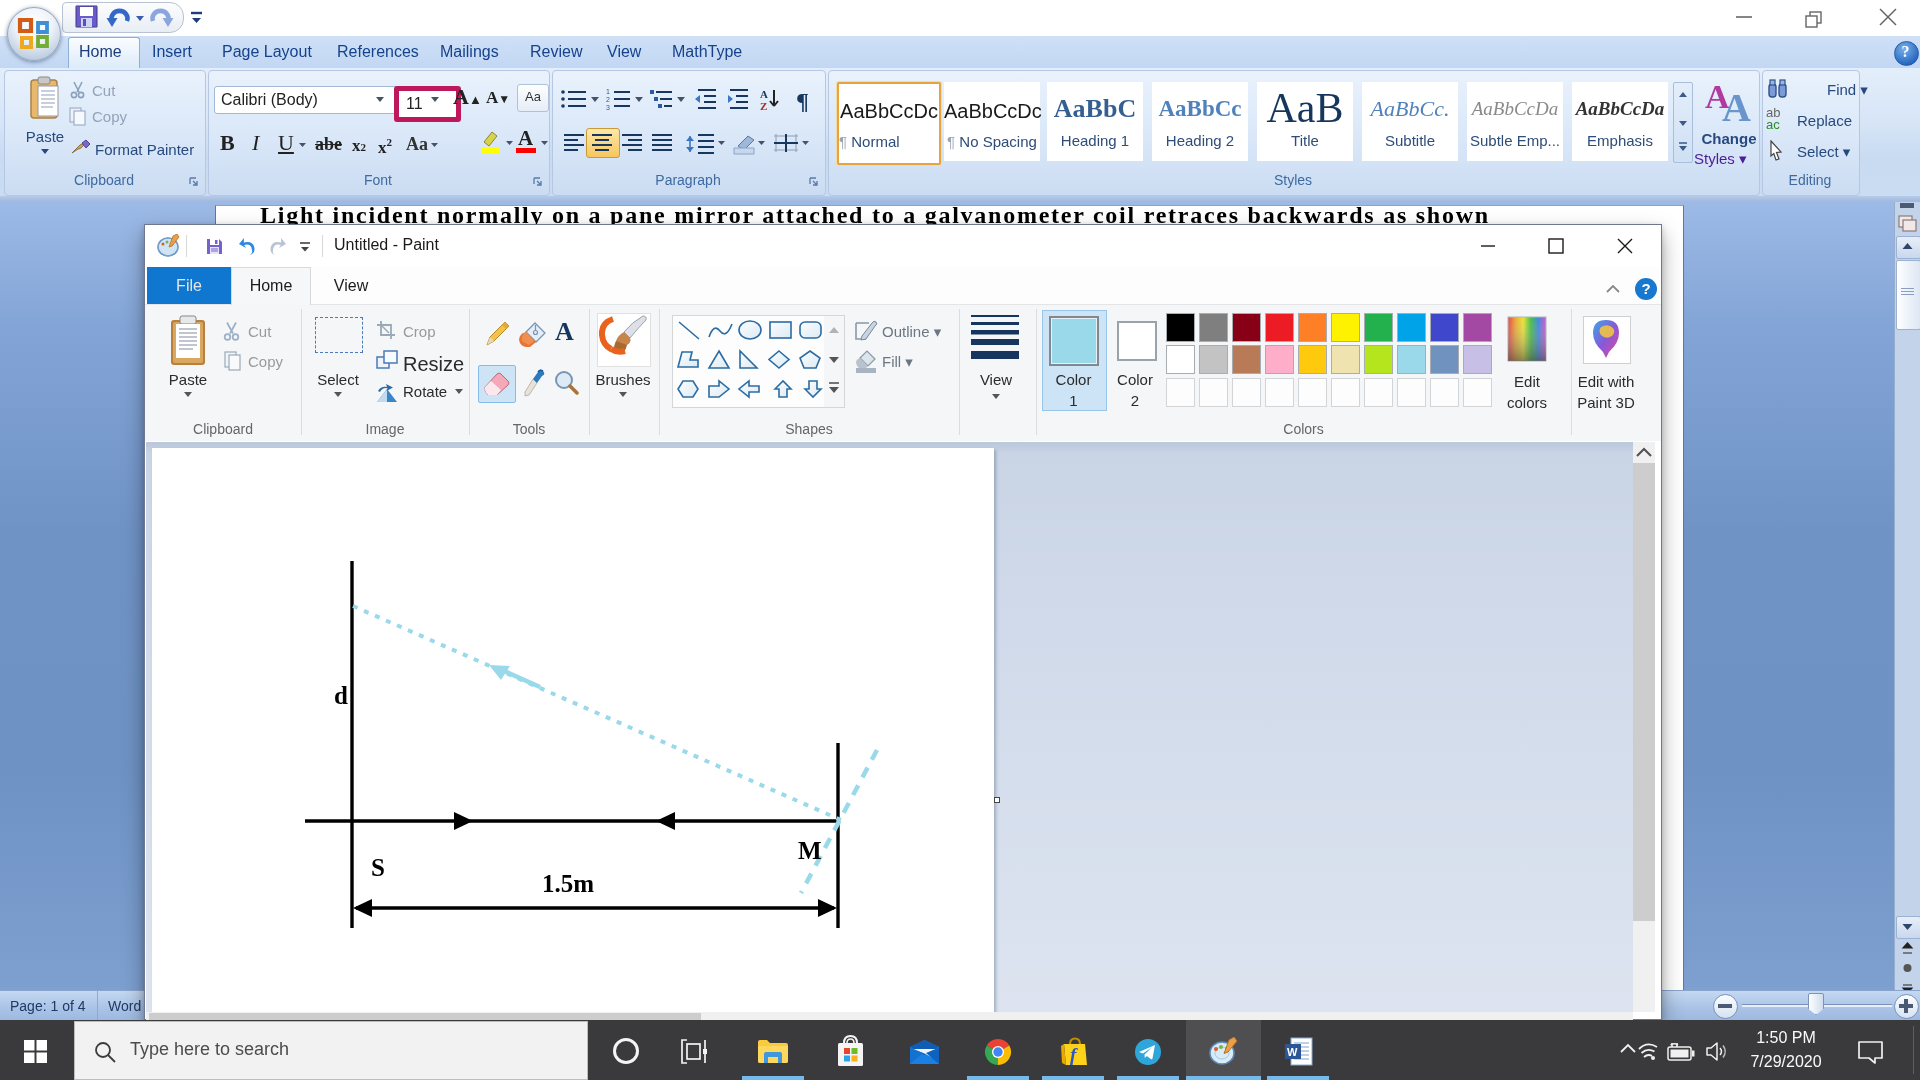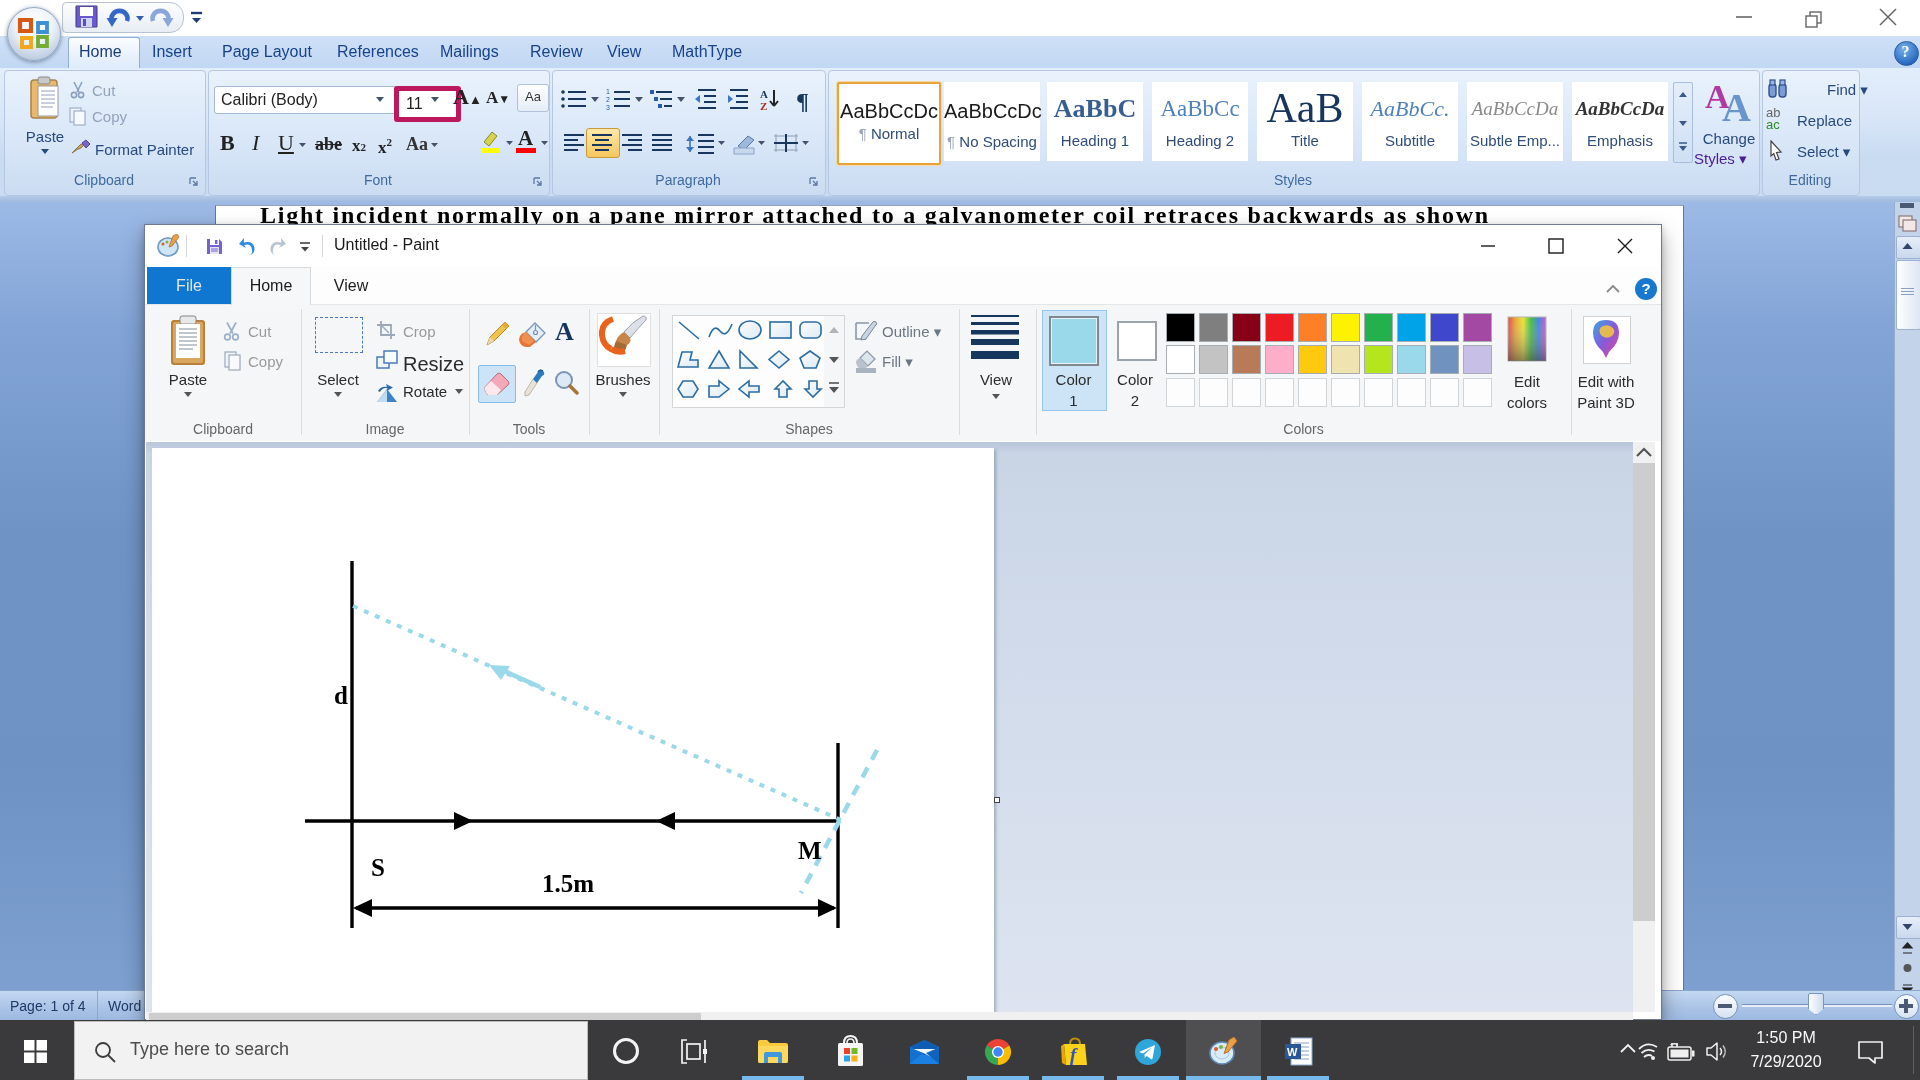--- a/index.html
+++ b/index.html
@@ -294,32 +294,32 @@
           <line x1="228" y1="6" x2="228" y2="24"></line>
         </g>
     <path d="M244 13 l7 0 l-3.5 4 z" fill="#44536b"></path>
   </svg>
 
   <div class="abs" style="left:828px;top:70px;width:930px;height:124px;border:1px solid #b5c7e2;border-radius:4px;background:linear-gradient(#e9f2fc,#d9e7f8 55%,#cbdcf2);"></div>
   <div class="abs" style="left:828px;top:172px;width:930px;height:22px;text-align:center;font-size:14px;color:#3e6aa0;">Styles</div>
 
   <div class="abs" style="left:837px;top:82px;width:100px;height:79px;background:#fff;border:2px solid #e8a33d;border-radius:2px;box-shadow:0 0 0 1px #f5d9a8;">
     <div style="text-align:center;margin-top:16px;font-size:20px;color:#1a1a1a;letter-spacing:0px;">AaBbCcDc</div>
-    <div style="text-align:center;margin-top:2px;font-size:15px;color:#2e4d78;"><span style="color:#9aa4b4;">¶</span> Normal</div>
+    <div style="text-align:left;margin-top:10px;font-size:15px;color:#2e4d78;"><span style="color:#9aa4b4;">¶</span> Normal</div>
   </div>
   <div class="abs" style="left:944px;top:82px;width:96px;height:79px;background:#fff;">
     <div style="text-align:center;margin-top:18px;font-size:20px;color:#1a1a1a;">AaBbCcDc</div>
     <div style="text-align:center;margin-top:10px;font-size:15px;color:#2e4d78;"><span style="color:#9aa4b4;">¶</span> No Spacing</div>
   </div>
   <div class="abs serif" style="left:1047px;top:82px;width:96px;height:79px;background:#fff;">
     <div style="text-align:center;margin-top:12px;font-size:26px;font-weight:bold;color:#365f91;">AaBbC‌</div>
     <div class="abs" style="left:0;width:96px;top:50px;text-align:center;font-size:15px;color:#2e4d78;font-family:'Liberation Sans';">Heading 1</div>
   </div>
   <div class="abs serif" style="left:1152px;top:82px;width:96px;height:79px;background:#fff;">
-    <div style="text-align:center;margin-top:14px;font-size:23px;font-weight:normal;color:#4f81bd;">AaBbCc</div>
+    <div style="text-align:center;margin-top:14px;font-size:23px;font-weight:bold;color:#4f81bd;">AaBbCc</div>
     <div class="abs" style="left:0;width:96px;top:50px;text-align:center;font-size:15px;color:#2e4d78;font-family:'Liberation Sans';">Heading 2</div>
   </div>
   <div class="abs serif" style="left:1257px;top:82px;width:96px;height:79px;background:#fff;">
     <div style="text-align:center;margin-top:2px;font-size:42px;color:#17365d;">AaB</div>
     <div class="abs" style="left:0;width:96px;top:50px;text-align:center;font-size:15px;color:#2e4d78;font-family:'Liberation Sans';">Title</div>
   </div>
   <div class="abs serif" style="left:1362px;top:82px;width:96px;height:79px;background:#fff;">
     <div style="text-align:center;margin-top:14px;font-size:22px;font-style:italic;color:#4f81bd;">AaBbCc.</div>
     <div class="abs" style="left:0;width:96px;top:50px;text-align:center;font-size:15px;color:#2e4d78;font-family:'Liberation Sans';">Subtitle</div>
   </div>
@@ -336,21 +336,21 @@
     <svg width="18" height="79" viewBox="0 0 18 79">
           <path d="M5 14 l4 -5 l4 5 z" fill="#3a5a88"></path>
           <path d="M5 38 l8 0 l-4 5 z" fill="#3a5a88"></path>
           <line x1="5" y1="60" x2="13" y2="60" stroke="#3a5a88" stroke-width="1.5"></line>
           <path d="M5 63 l8 0 l-4 5 z" fill="#3a5a88"></path>
         </svg>
   </div>
 
   <div class="abs serif" style="left:1705px;top:78px;font-size:34px;font-weight:bold;color:#b03aa0;">A</div>
   <div class="abs serif" style="left:1722px;top:84px;font-size:40px;font-weight:bold;color:#6a94cc;">A</div>
-  <div class="abs" style="left:1694px;top:130px;width:70px;text-align:center;font-size:15px;color:#274a7e;">Change</div>
+  <div class="abs" style="left:1694px;top:130px;width:70px;text-align:center;font-size:15px;color:#274a7e;font-weight:bold;">Change</div>
   <div class="abs" style="left:1694px;top:150px;width:70px;text-align:left;font-size:15px;color:#4c1d95;">Styles ▾</div>
 
   <div class="abs" style="left:1762px;top:70px;width:96px;height:124px;border:1px solid #b5c7e2;border-radius:4px;background:linear-gradient(#e9f2fc,#d9e7f8 55%,#cbdcf2);"></div>
   <div class="abs" style="left:1762px;top:172px;width:96px;height:22px;text-align:center;font-size:14px;color:#3e6aa0;">Editing</div>
   <svg class="abs" style="left:1766px;top:78px;width:24px;height:22px;" viewBox="0 0 24 22">
     <rect x="3" y="6" width="7" height="13" rx="3" fill="#7a9ad8" stroke="#31528a" stroke-width="1.4"></rect>
     <rect x="13" y="6" width="7" height="13" rx="3" fill="#7a9ad8" stroke="#31528a" stroke-width="1.4"></rect>
     <rect x="4" y="2" width="5" height="5" fill="#9ab4e4" stroke="#31528a" stroke-width="1.2"></rect>
     <rect x="14" y="2" width="5" height="5" fill="#9ab4e4" stroke="#31528a" stroke-width="1.2"></rect>
   </svg>

